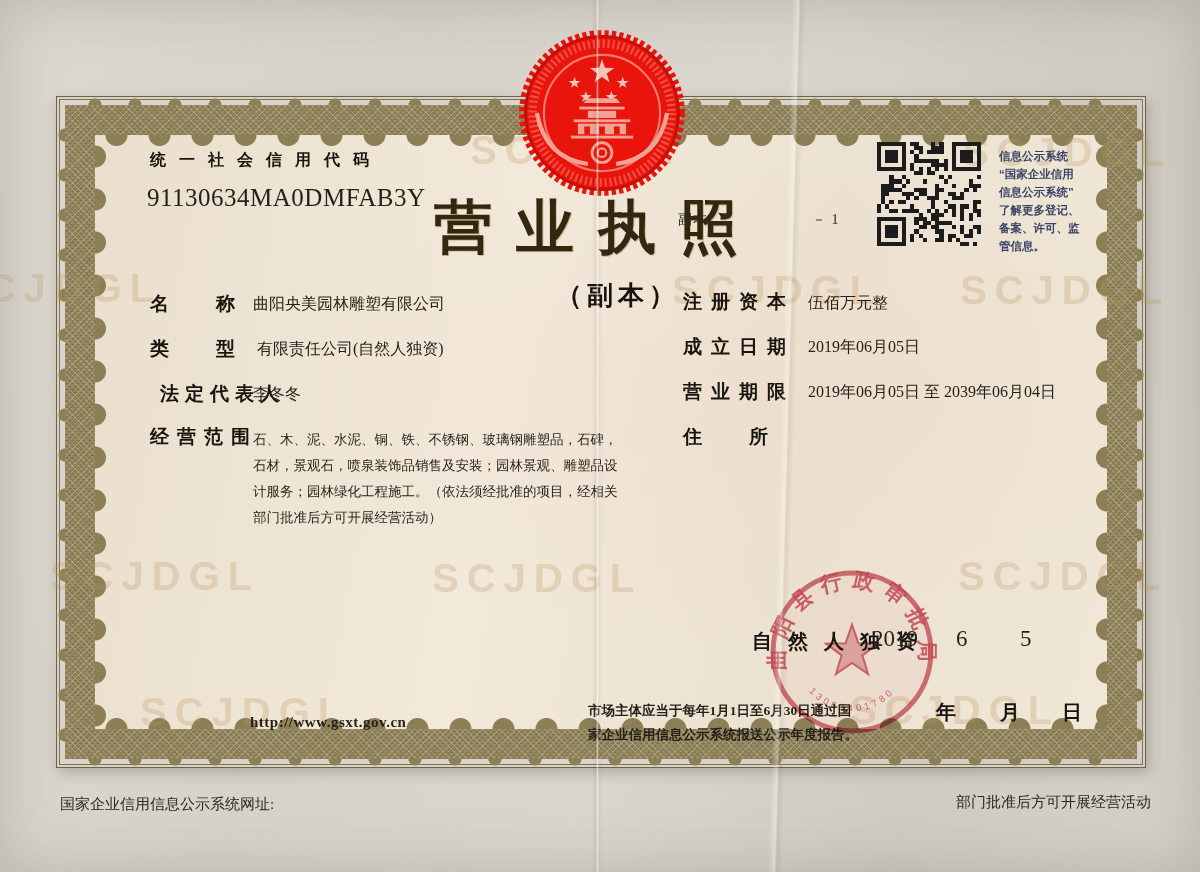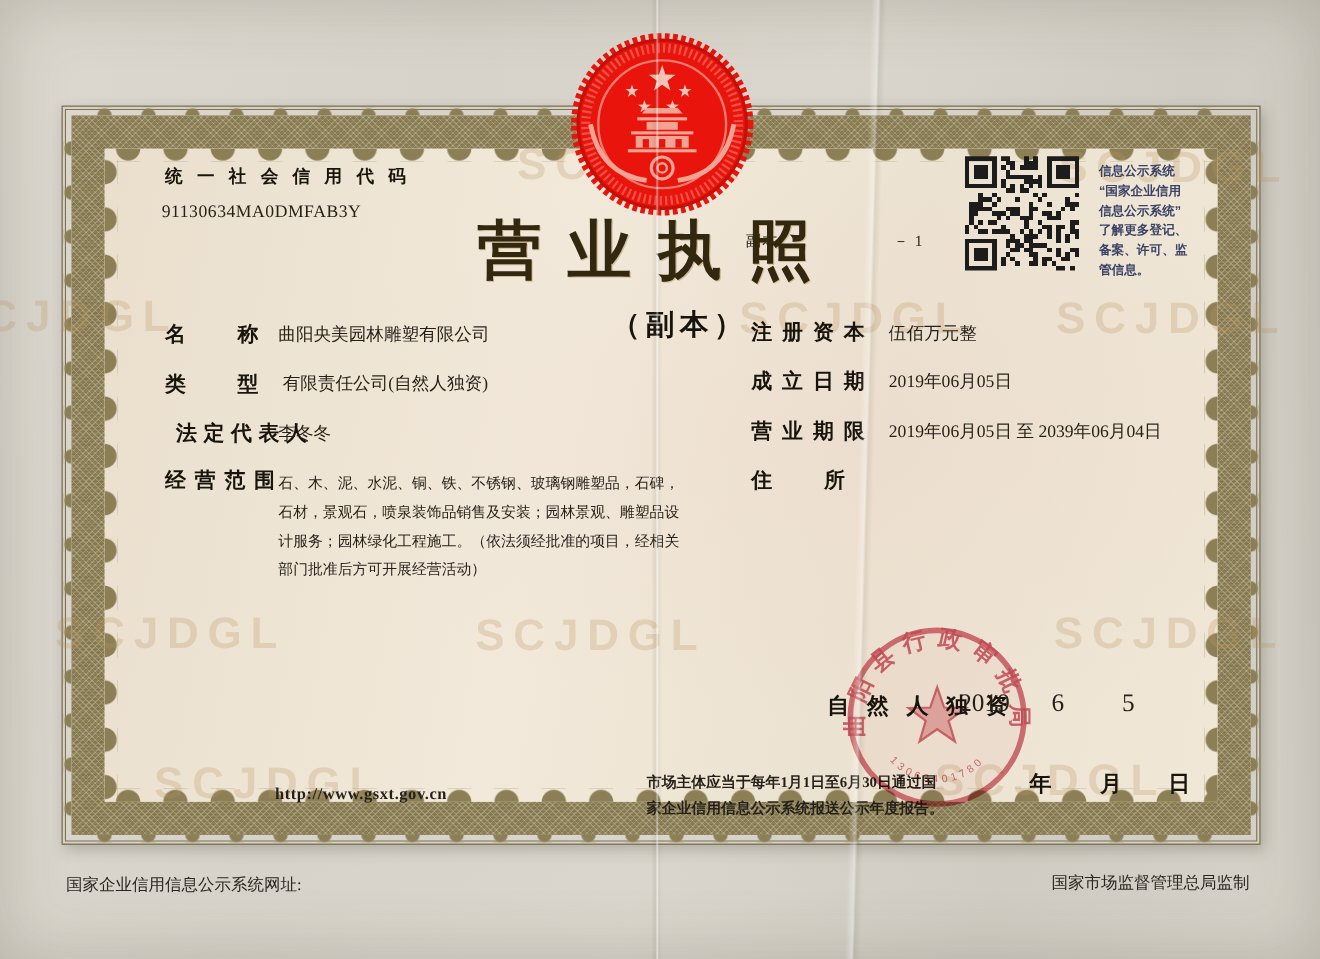--- a/index.html
+++ b/index.html
@@ -39,21 +39,21 @@
   
   .wm{position:absolute;font-family:"Liberation Sans",sans-serif;font-weight:bold;
       font-size:40px;letter-spacing:8px;color:rgba(186,148,94,.26);z-index:5;white-space:nowrap;}
   .wm-red{position:absolute;font-family:"Liberation Sans",sans-serif;font-weight:bold;
       font-size:52px;letter-spacing:42px;color:rgba(198,74,74,.16);z-index:6;white-space:nowrap;}
   
   .txt{position:absolute;z-index:20;}
   .lbl{font-family:"Liberation Sans",sans-serif;font-weight:bold;color:#17130d;}
   .val{font-family:"Liberation Serif",serif;color:#241f18;}
   .credit-label{left:150px;top:150px;font-size:16px;letter-spacing:13px;}
-  .credit-code{left:147px;top:184px;font-size:16px;letter-spacing:.5px;}
+  .credit-code{left:147px;top:184px;font-size:25px;letter-spacing:.5px;}
   .title{left:434px;top:189px;font-size:58px;letter-spacing:24px;color:#32270f;
          font-family:"Liberation Sans",sans-serif;font-weight:bold;z-index:21;
          text-shadow:1px 1px 0 rgba(150,110,30,.35);white-space:nowrap;}
   .dup-serial{left:678px;top:211px;font-size:14px;color:#2a241a;z-index:19;letter-spacing:1px;}
   .dup-serial-2{left:812px;top:211px;font-size:14px;color:#2a241a;z-index:22;}
   .dup-label{left:556px;top:278px;font-size:26px;letter-spacing:5px;}
   .row-label{font-size:19px;letter-spacing:3px;white-space:nowrap;}
   .row-val{font-size:16px;white-space:pre-line;}
   .l-name-l{left:150px;top:291px;}   .l-name-v{left:253px;top:294px;}
   .l-type-l{left:150px;top:336px;}   .l-type-v{left:257px;top:339px;}
@@ -218,17 +218,17 @@
     <text font-family="Liberation Sans, sans-serif" font-size="9.5" fill="rgba(201,62,80,.8)" letter-spacing="3.5">
       <textPath href="#sealArcBot" startOffset="50%" text-anchor="middle">13063401780</textPath>
     </text>
   </svg>
 
   <div class="txt val notice">市场主体应当于每年1月1日至6月30日通过国
 家企业信用信息公示系统报送公示年度报告。</div>
   <div class="txt val website">http://www.gsxt.gov.cn</div>
 
   <div class="txt val footer-left">国家企业信用信息公示系统网址:</div>
-  <div class="txt val footer-right">国家市场监督管理总局监制</div>
+  <div class="txt val footer-right">部门批准后方可开展经营活动</div>
 
   <div class="crease crease-v"></div>
   <div class="crease crease-r"></div>
 </div>
 
 </body></html>

